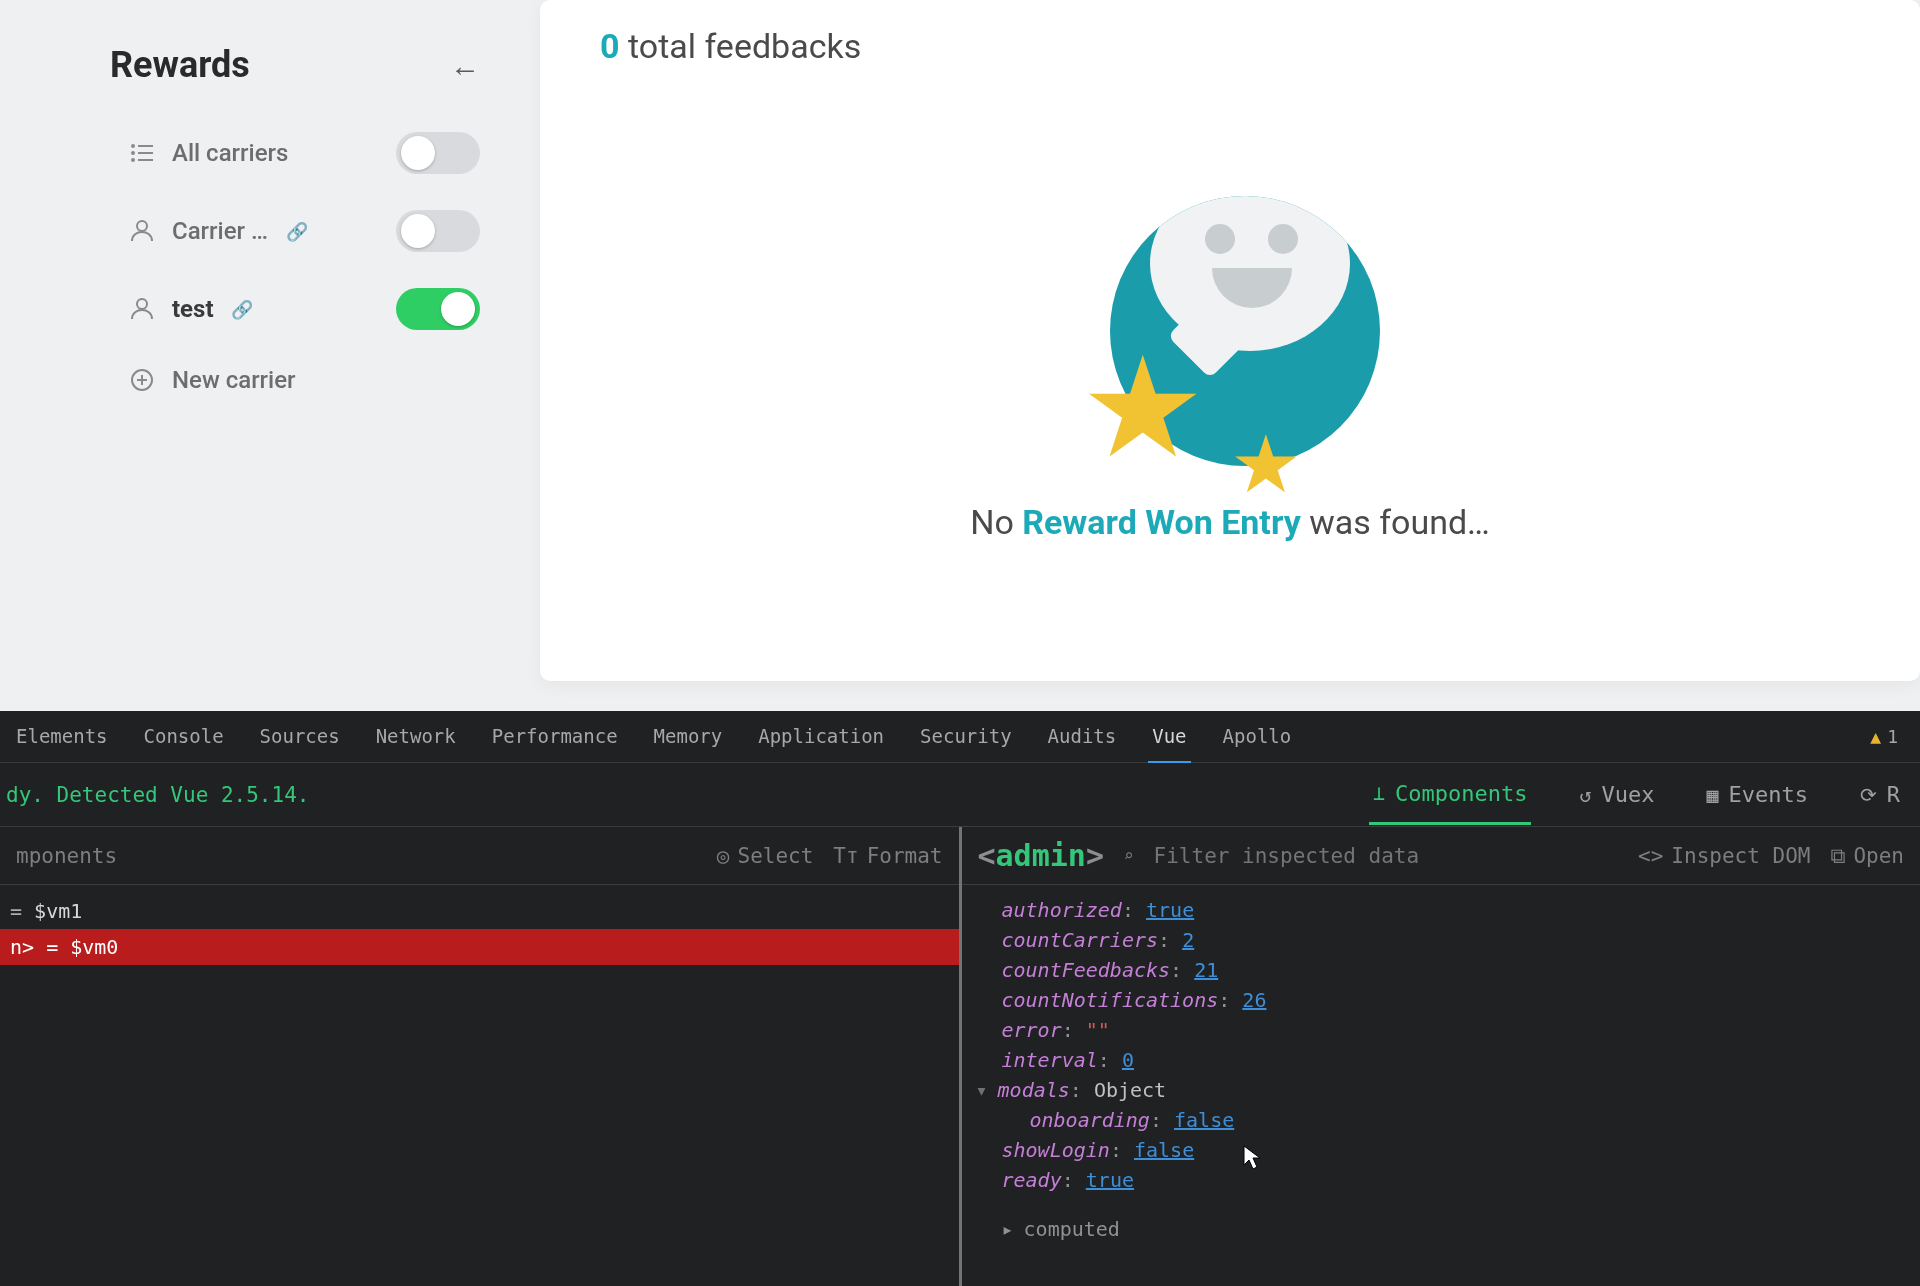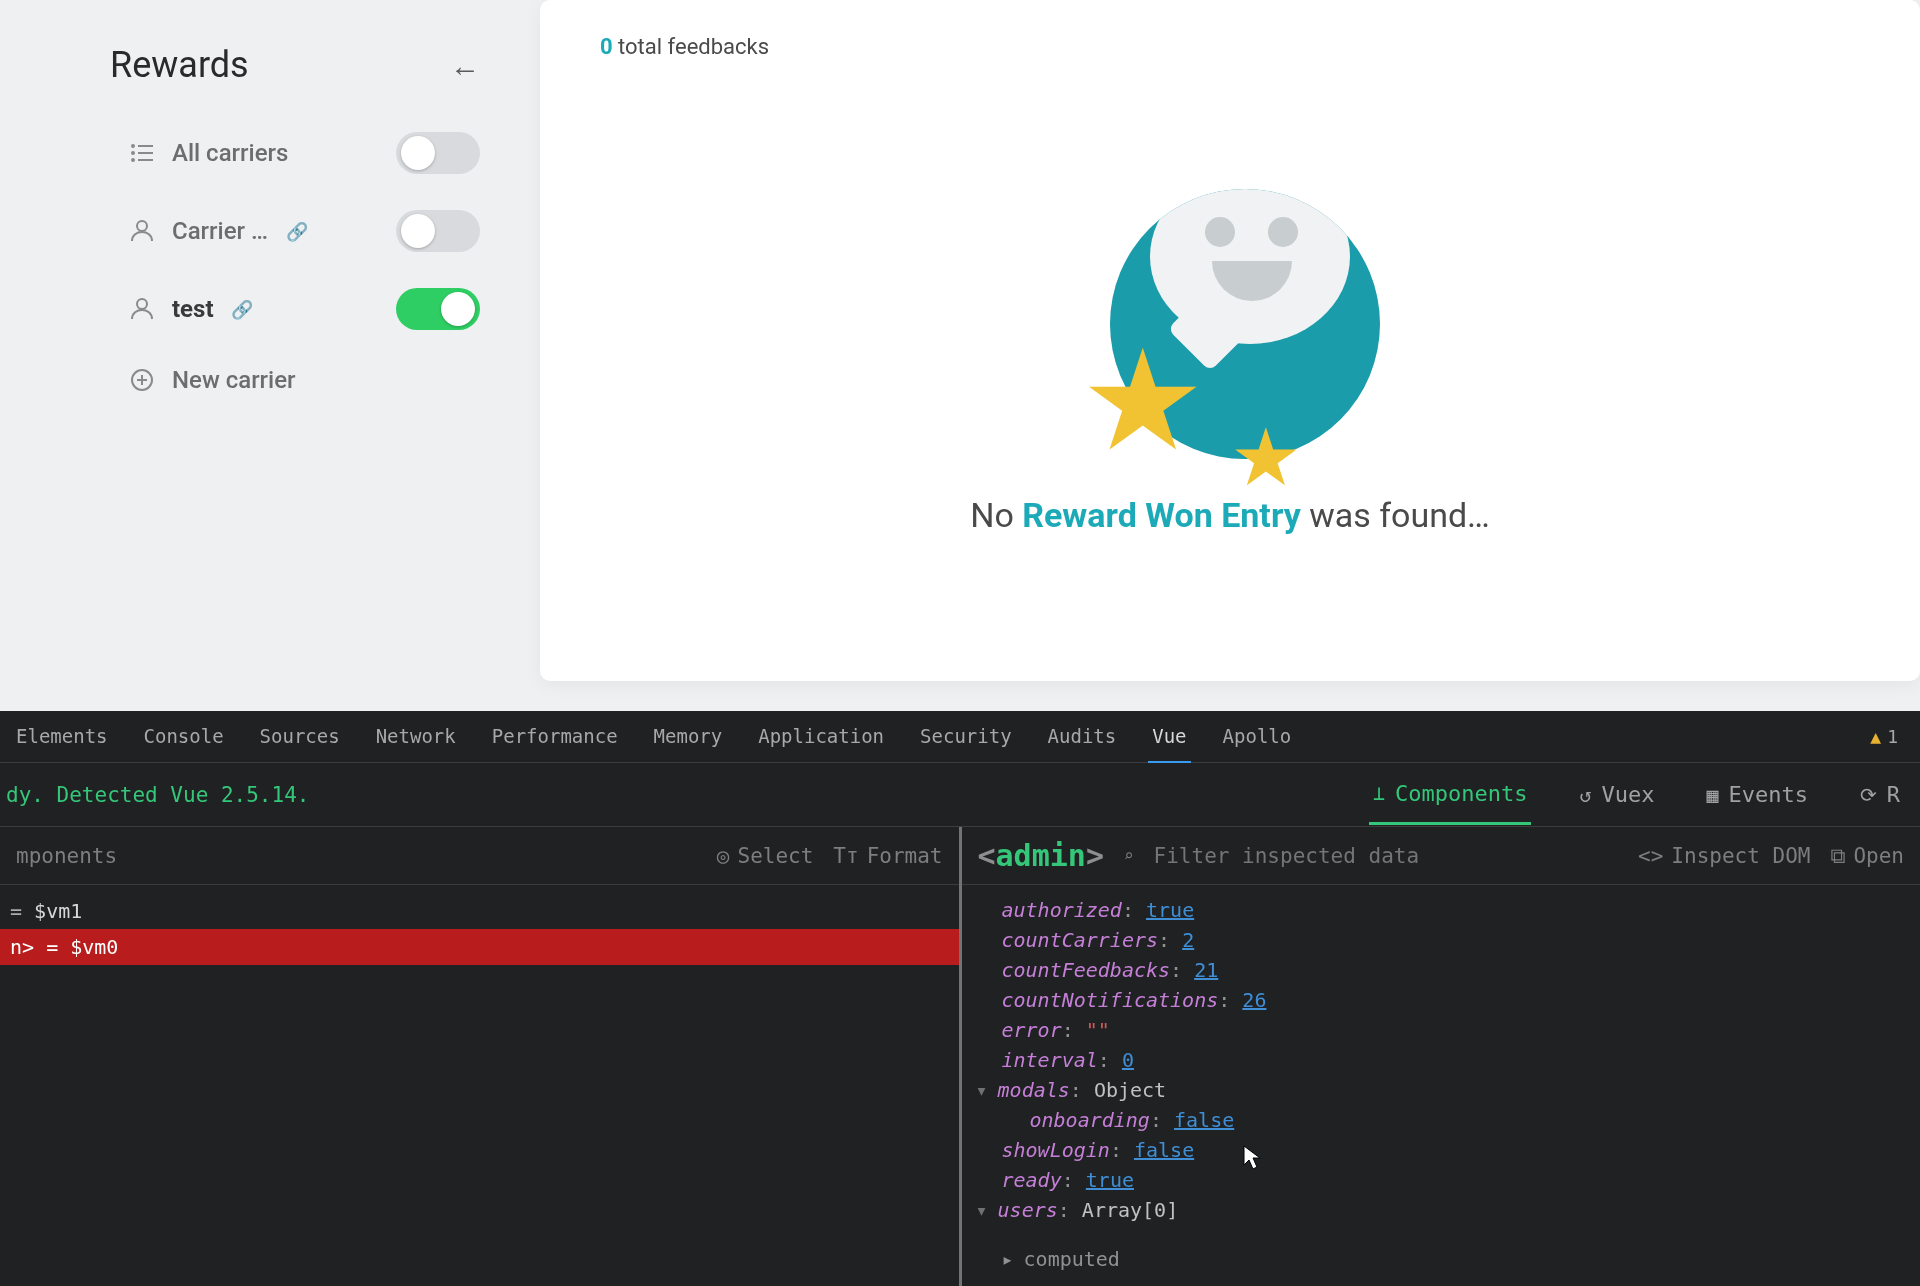--- a/index.html
+++ b/index.html
@@ -1,40 +1,40 @@
 <!DOCTYPE html>
 <html><head>
 <meta charset="utf-8">
 <style>
 * { margin: 0; padding: 0; box-sizing: border-box; }
 body { font-family: -apple-system, BlinkMacSystemFont, "Segoe UI", Roboto, sans-serif; width: 1920px; height: 1286px; overflow: hidden; }
 
 .app-top { display: flex; height: 711px; background: #eef0f2; }
 .sidebar { width: 540px; padding: 44px 60px 0 110px; }
 .sidebar-header { display: flex; align-items: center; justify-content: space-between; margin-bottom: 46px; }
-.sidebar-title { font-size: 36px; font-weight: 400; color: #2a2a2a; }
+.sidebar-title { font-size: 36px; font-weight: 700; color: #2a2a2a; }
 .back-arrow { font-size: 30px; color: #5a5a5a; cursor: pointer; user-select: none; }
 
 .carrier-list { display: flex; flex-direction: column; gap: 36px; padding-left: 20px; }
 .carrier-item { display: flex; align-items: center; justify-content: space-between; font-size: 24px; }
 .carrier-left { display: flex; align-items: center; gap: 18px; }
 .carrier-icon { color: #8a8a8a; width: 24px; display: inline-flex; justify-content: center; }
 .carrier-label { color: #6d6d6d; font-weight: 500; }
 .carrier-label.bold { font-weight: 700; color: #3a3a3a; }
 .link-icon { color: #b5b5b5; font-size: 18px; }
 
 .toggle { width: 84px; height: 42px; border-radius: 21px; position: relative; cursor: pointer; }
 .toggle.off { background: #d8dadd; }
 .toggle.on { background: #2fce64; }
 .toggle .knob { position: absolute; width: 34px; height: 34px; background: #fff; border-radius: 50%; top: 4px; box-shadow: 0 1px 3px rgba(0,0,0,.25); }
 .toggle.off .knob { left: 5px; }
 .toggle.on .knob { right: 5px; }
 
 .main-panel { flex: 1; background: #fff; border-radius: 10px; margin: 0 0 30px 0; padding: 0 60px; box-shadow: 0 4px 18px rgba(0,0,0,.05); }
-.feedback-count { font-size: 22px; color: #4a4a4a; margin-top: 34px; }
+.feedback-count { font-size: 34px; color: #4a4a4a; margin-top: 26px; }
 .feedback-count .num { color: #1daab8; font-weight: 700; }
 
 .empty-state { display: flex; flex-direction: column; align-items: center; margin-top: 110px; }
 .illus { width: 300px; height: 290px; position: relative; }
 .circle { position: absolute; width: 270px; height: 270px; border-radius: 50%; background: #1a9cab; left: 30px; top: 20px; overflow: hidden; }
 .bubble { position: absolute; width: 200px; height: 175px; background: #f0f2f3; border-radius: 50%; left: 40px; top: -20px; }
 .bubble::after { content: ""; position: absolute; width: 60px; height: 60px; background: #f0f2f3; bottom: -15px; left: 30px; transform: rotate(45deg); border-radius: 8px; }
 .eye { position: absolute; width: 30px; height: 30px; background: #c8cdcf; border-radius: 50%; top: 48px; }
 .eye.l { left: 55px; } .eye.r { left: 118px; }
 .mouth { position: absolute; width: 80px; height: 40px; background: #c8cdcf; border-radius: 0 0 80px 80px; top: 92px; left: 62px; }
@@ -280,21 +280,20 @@
           <div><span class="k">authorized</span><span style="color:#8f9192;">: </span><span class="b">true</span></div>
           <div><span class="k">countCarriers</span><span style="color:#8f9192;">: </span><span class="n">2</span></div>
           <div><span class="k">countFeedbacks</span><span style="color:#8f9192;">: </span><span class="n">21</span></div>
           <div><span class="k">countNotifications</span><span style="color:#8f9192;">: </span><span class="n">26</span></div>
           <div><span class="k">error</span><span style="color:#8f9192;">: </span><span class="s">""</span></div>
           <div><span class="k">interval</span><span style="color:#8f9192;">: </span><span class="n">0</span></div>
           <div><span class="tri">▾</span><span class="k">modals</span><span style="color:#8f9192;">: </span><span class="t">Object</span></div>
           <div class="indent"><span class="k">onboarding</span><span style="color:#8f9192;">: </span><span class="b">false</span></div>
           <div><span class="k">showLogin</span><span style="color:#8f9192;">: </span><span class="b">false</span></div>
           <div><span class="k">ready</span><span style="color:#8f9192;">: </span><span class="b">true</span></div>
-          <div><span class="tri">▾</span><span class="k">users</span><span style="color:#8f9192;">: </span><span class="t">Array[0]</span></div>
         </div>
       <div class="section-label">
           <span class="tri">▸</span>
           <span>computed</span>
         </div>
     </div>
   </div>
 </div>
 
 <svg class="cursor" style="left:1243px; top:1145px;" viewBox="0 0 20 26">

